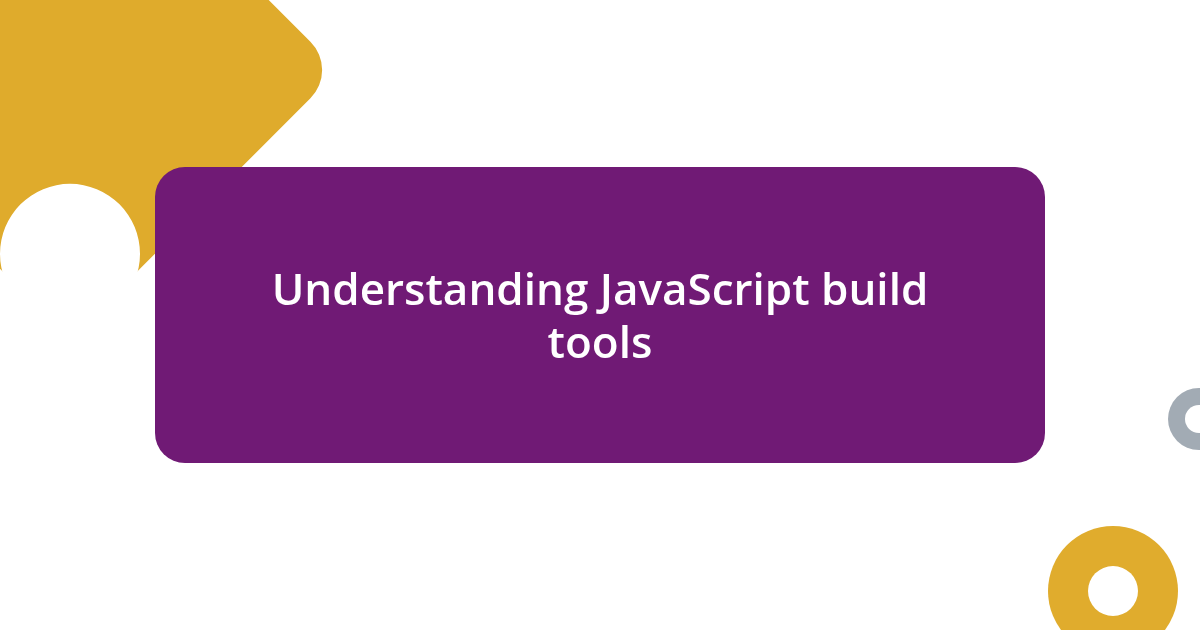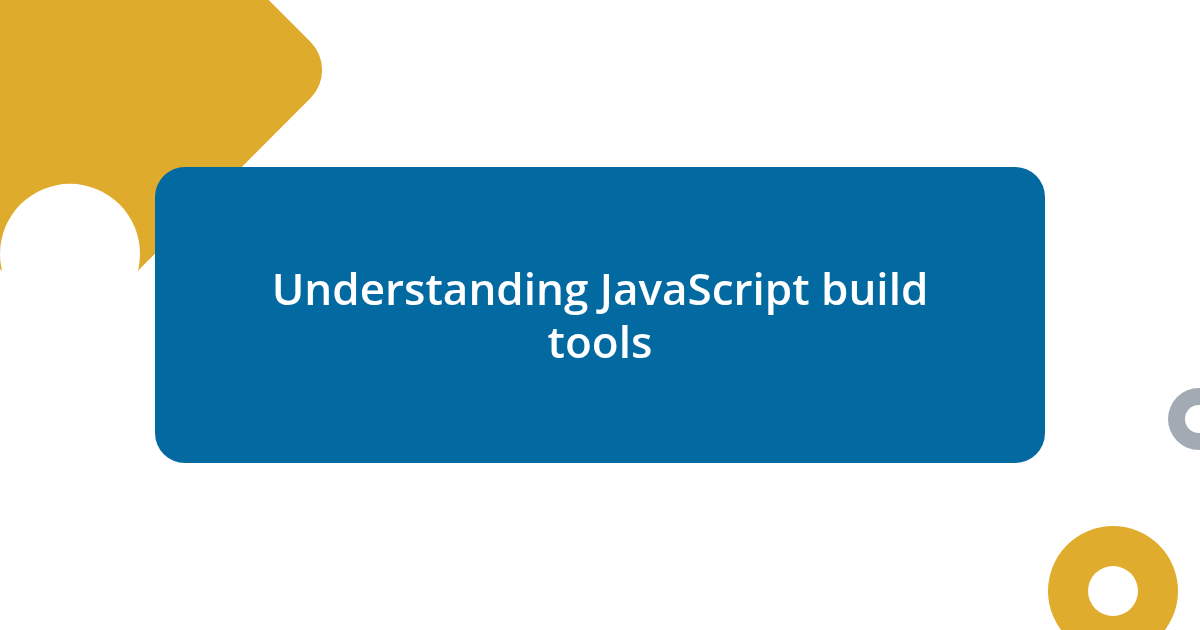--- a/index.html
+++ b/index.html
@@ -34,21 +34,21 @@
       height: 140px;
       background: #ffffff;
       border-radius: 50%;
     }
     .title-card {
       position: absolute;
       top: 167px;
       left: 155px;
       width: 890px;
       height: 296px;
-      background: #0369a1;
+      background: #701a75;
       border-radius: 30px;
       display: flex;
       align-items: center;
       justify-content: center;
       padding: 40px 105px;
     }
     .title-text {
       color: #ffffff;
       font-size: 44px;
       font-weight: 600;

